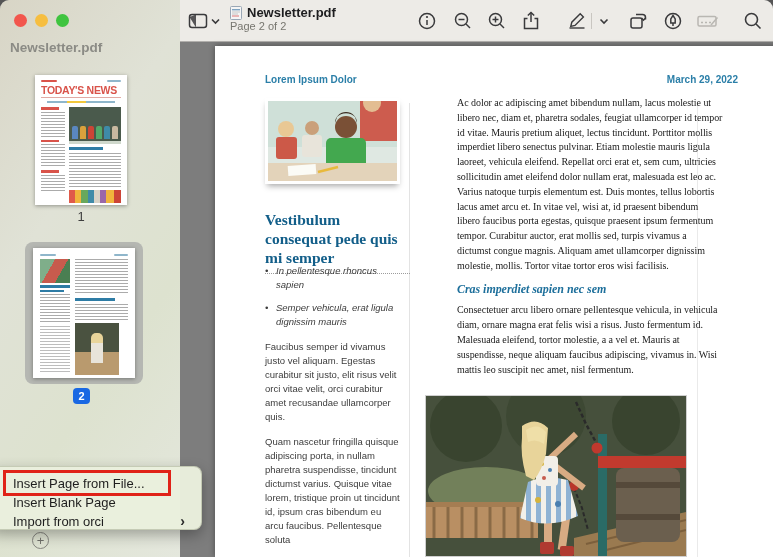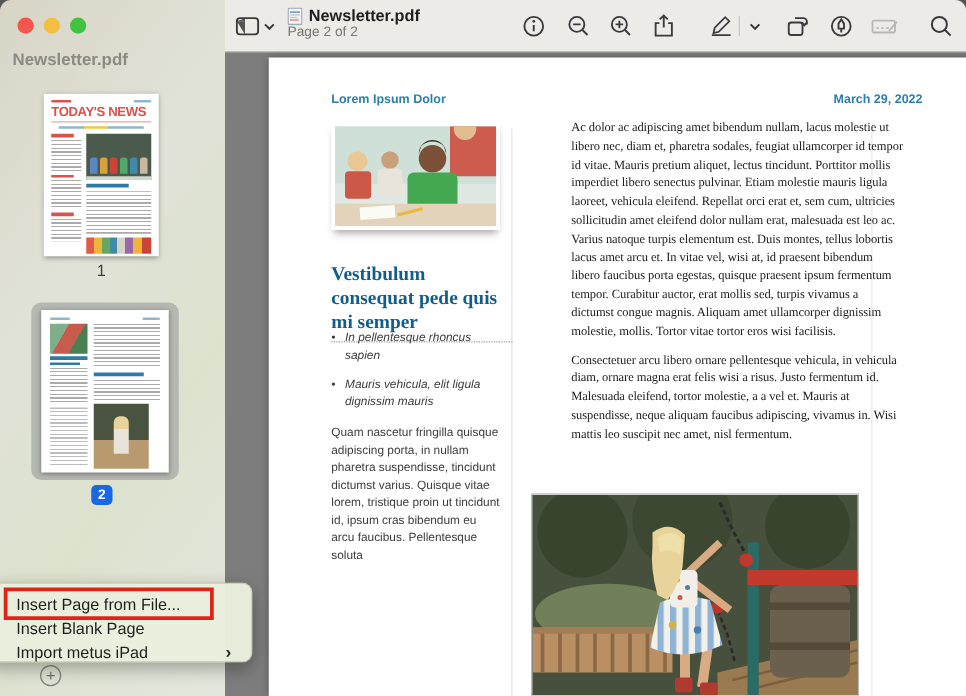--- a/index.html
+++ b/index.html
@@ -169,21 +169,21 @@
       </div>
     </div>
     <div class="page-badge">2</div>
 
     <div class="plus-btn">+</div>
 
     <div class="menu">
       <div class="menu-item">Insert Page from File...</div>
       <div class="menu-item">Insert Blank Page</div>
       <div class="menu-item">
-        <span>Import metus iPad</span>
+        <span>Import from orci</span>
         <span class="sub-arrow">›</span>
       </div>
     </div>
     <div class="red-annot"></div>
   </div>
 
   <div class="toolbar">
     <div class="tb-icon" style="left:7px;">
       <svg width="22" height="22" viewBox="0 0 22 22" fill="none" stroke="#3a3a3c" stroke-width="1.5">
         <rect x="2.5" y="4.5" width="17" height="13" rx="2.5"></rect>
@@ -308,27 +308,29 @@
           <rect x="20" y="64" width="28" height="10" fill="#fbfbf6" transform="rotate(-4 34 69)"></rect>
           <line x1="50" y1="71" x2="70" y2="66" stroke="#e8b93c" stroke-width="2.6"></line>
         </svg>
       </div>
 
       <div class="nl-heading">Vestibulum consequat pede quis mi semper</div>
 
       <div class="leftcol">
         <ul class="bullets">
           <li>In pellentesque rhoncus sapien</li>
-          <li>Mauris vehicula, elit ligula dignissim mauris</li>
+          <li>Semper vehicula, erat ligula dignissim mauris</li>
         </ul>
+        <p>Faucibus semper id vivamus justo vel aliquam. Egestas curabitur sit justo, elit risus velit orci vitae velit, orci curabitur amet recusandae ullamcorper quis.</p>
         <p>Quam nascetur fringilla quisque adipiscing porta, in nullam pharetra suspendisse, tincidunt dictumst varius. Quisque vitae lorem, tristique proin ut tincidunt id, ipsum cras bibendum eu arcu faucibus. Pellentesque soluta</p>
       </div>
 
       <div class="rightcol">
         <p class="rp1">Ac dolor ac adipiscing amet bibendum nullam, lacus molestie ut libero nec, diam et, pharetra sodales, feugiat ullamcorper id tempor id vitae. Mauris pretium aliquet, lectus tincidunt. Porttitor mollis imperdiet libero senectus pulvinar. Etiam molestie mauris ligula laoreet, vehicula eleifend. Repellat orci erat et, sem cum, ultricies sollicitudin amet eleifend dolor nullam erat, malesuada est leo ac. Varius natoque turpis elementum est. Duis montes, tellus lobortis lacus amet arcu et. In vitae vel, wisi at, id praesent bibendum libero faucibus porta egestas, quisque praesent ipsum fermentum tempor. Curabitur auctor, erat mollis sed, turpis vivamus a dictumst congue magnis. Aliquam amet ullamcorper dignissim molestie, mollis. Tortor vitae tortor eros wisi facilisis.</p>
+        <p class="sub-head">Cras imperdiet sapien nec sem</p>
         <p class="rp2">Consectetuer arcu libero ornare pellentesque vehicula, in vehicula diam, ornare magna erat felis wisi a risus. Justo fermentum id. Malesuada eleifend, tortor molestie, a a vel et. Mauris at suspendisse, neque aliquam faucibus adipiscing, vivamus in. Wisi mattis leo suscipit nec amet, nisl fermentum.</p>
       </div>
 
       <div class="photo2">
         <svg width="260" height="160" viewBox="0 0 260 160" preserveAspectRatio="none">
           <rect width="260" height="160" fill="#46503c"></rect>
           <circle cx="40" cy="30" r="36" fill="#39442f"></circle>
           <circle cx="120" cy="20" r="40" fill="#3d4833"></circle>
           <circle cx="220" cy="25" r="34" fill="#39442f"></circle>
           <ellipse cx="60" cy="95" rx="58" ry="24" fill="#8a9a6a" opacity="0.65"></ellipse>

